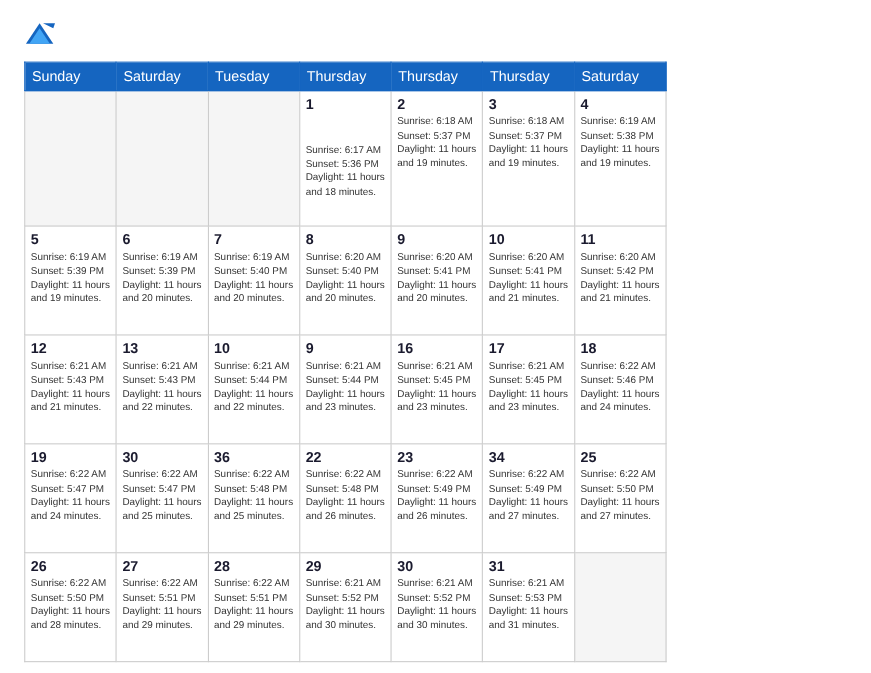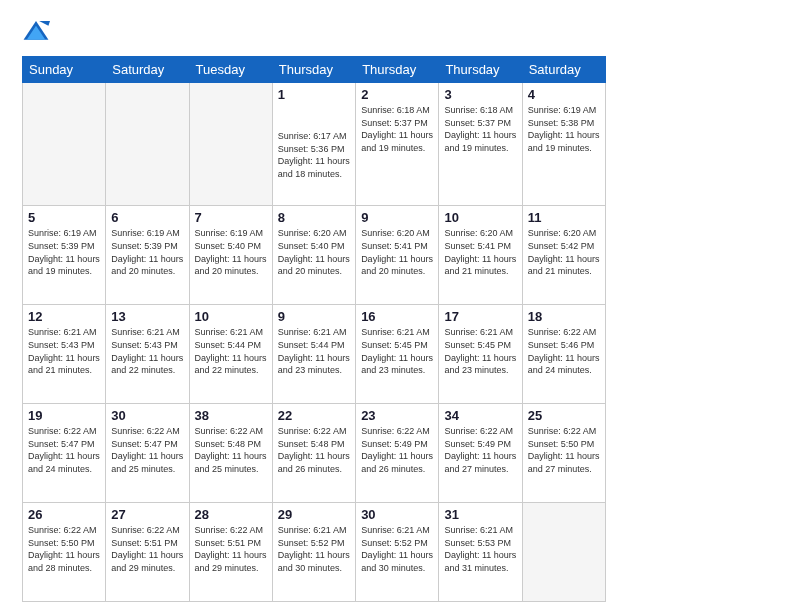--- a/index.html
+++ b/index.html
@@ -263,21 +263,21 @@
 Sunset: 5:47 PM
 Daylight: 11 hours and 24 minutes.</div>
           </td>
           <td>
             <span class="day-num">30</span>
             <div class="day-info" style="white-space: pre-wrap;">Sunrise: 6:22 AM
 Sunset: 5:47 PM
 Daylight: 11 hours and 25 minutes.</div>
           </td>
           <td>
-            <span class="day-num">38</span>
+            <span class="day-num">36</span>
             <div class="day-info" style="white-space: pre-wrap;">Sunrise: 6:22 AM
 Sunset: 5:48 PM
 Daylight: 11 hours and 25 minutes.</div>
           </td>
           <td>
             <span class="day-num">22</span>
             <div class="day-info" style="white-space: pre-wrap;">Sunrise: 6:22 AM
 Sunset: 5:48 PM
 Daylight: 11 hours and 26 minutes.</div>
           </td>

